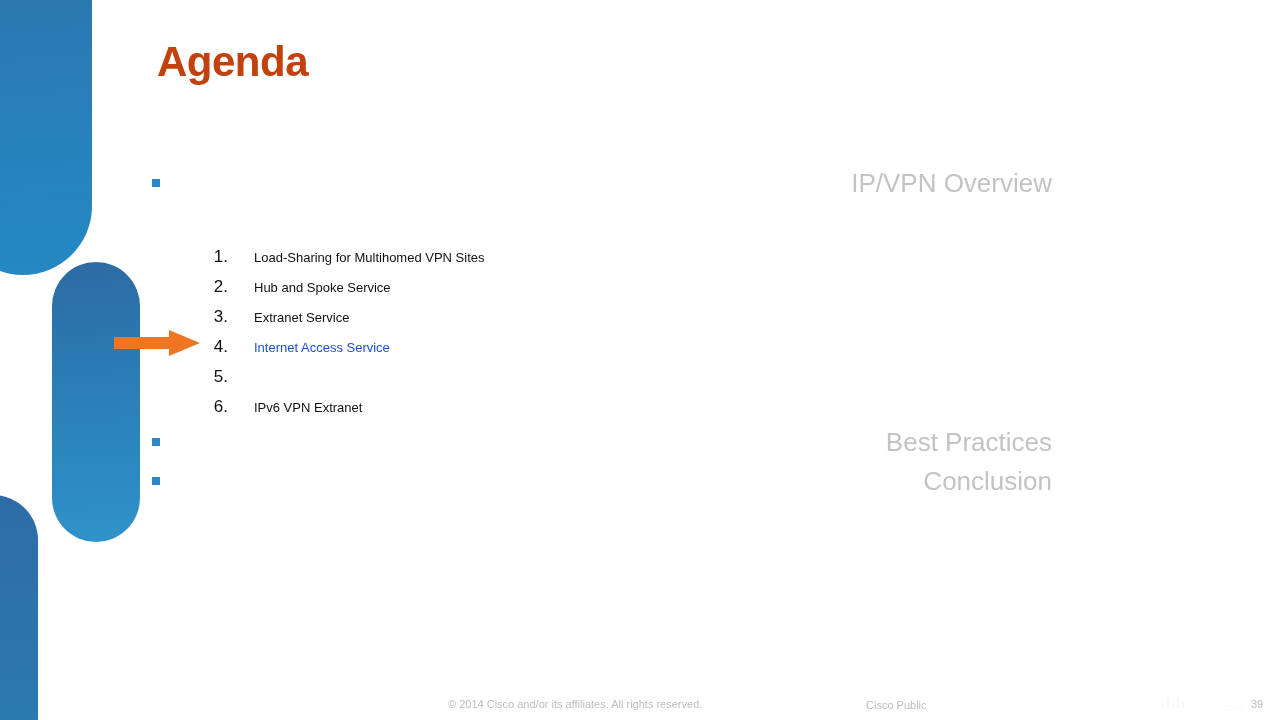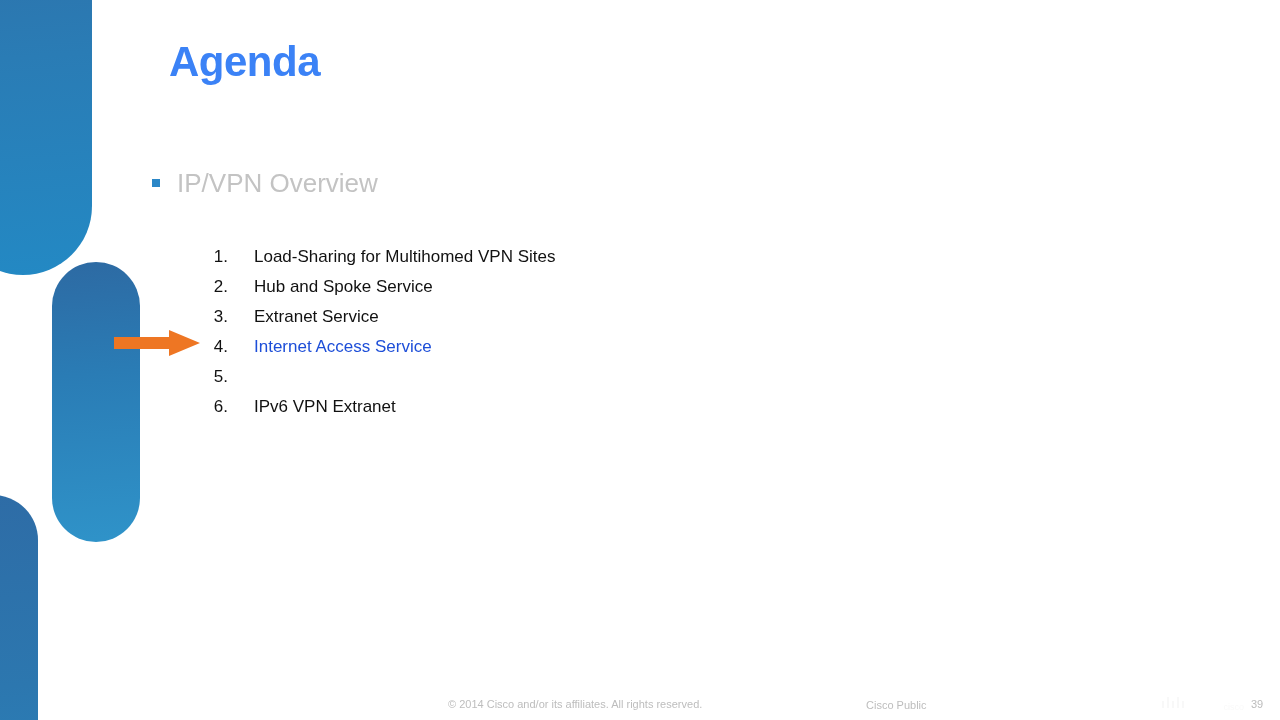--- a/index.html
+++ b/index.html
@@ -44,41 +44,42 @@
     left: -52px;
     top: 495px;
     width: 90px;
     height: 320px;
     background: linear-gradient(175deg, #2e6ca6 0%, #2c77af 60%, #2a82bb 100%);
   }
 
   
   .slide-title {
     position: absolute;
-    left: 169px;
+    left: 157px;
     top: 38px;
     font-size: 42px;
     font-weight: bold;
-    color: #3b82f6;
+    color: #c2410c;
     letter-spacing: -0.5px;
     white-space: nowrap;
   }
 
   
   .agenda {
     position: absolute;
     left: 152px;
     top: 163px;
     width: 900px;
   }
   .agenda-row {
     position: relative;
     height: 39px;
     display: flex;
     align-items: center;
+    justify-content: space-between;
   }
   .bullet-sq {
     width: 8px;
     height: 8px;
     background: #2b87c7;
     margin-right: 17px;
     flex: 0 0 auto;
   }
   .agenda-label {
     font-size: 26px;
@@ -113,21 +114,21 @@
   }
   .sub-num {
     width: 32px;
     text-align: right;
     font-size: 17px;
     color: #111111;
     flex: 0 0 auto;
   }
   .sub-text {
     margin-left: 26px;
-    font-size: 17px;
+    font-size: 13px;
     color: #111111;
   }
   .sub-row.highlight .sub-text {
     color: #1d4ed8;
   }
 
   
   .arrow {
     position: absolute;
     left: 114px;
@@ -246,20 +247,33 @@
     </div>
 
   </div>
 
   <div class="arrow">
     <svg width="86" height="26" viewBox="0 0 86 26" xmlns="http://www.w3.org/2000/svg">
       <path d="M0 7 L55 7 L55 0 L86 13 L55 26 L55 19 L0 19 Z" fill="#ee7623"></path>
     </svg>
   </div>
 
+  <div class="agenda-bottom">
+
+    <div class="agenda-row state-upcoming">
+      <span class="bullet-sq"></span>
+      <span class="agenda-label">Best Practices</span>
+    </div>
+
+    <div class="agenda-row state-upcoming">
+      <span class="bullet-sq"></span>
+      <span class="agenda-label">Conclusion</span>
+    </div>
+
+  </div>
 
   <div class="footer">
     <div class="footer-copy">© 2014 Cisco and/or its affiliates. All rights reserved.</div>
     <div class="footer-public">Cisco Public</div>
     <div class="footer-logo">
       <span class="bar" style="left:2px;height:7px"></span>
       <span class="bar" style="left:7px;height:11px"></span>
       <span class="bar" style="left:12px;height:7px"></span>
       <span class="bar" style="left:17px;height:11px"></span>
       <span class="bar" style="left:22px;height:7px"></span>

